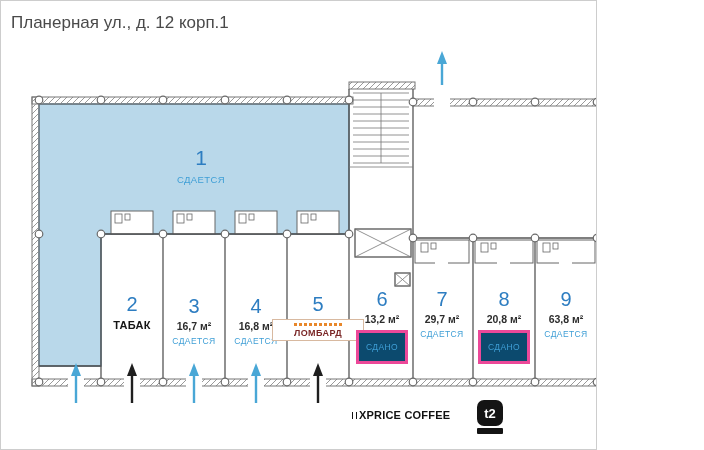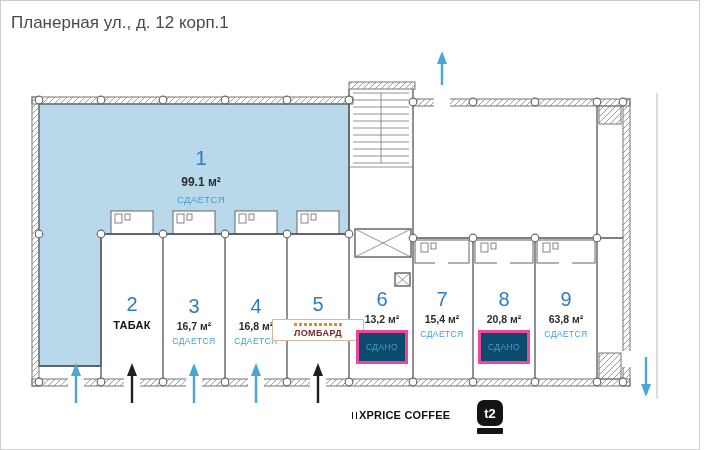--- a/index.html
+++ b/index.html
@@ -1,17 +1,17 @@
 <!DOCTYPE html>
 <html style="--accent: #2d7dc1; --status-blue: #3f9fd6; --unit-free-fill: #b9d8ea; --arrow-cyan: #49a7d6; --lombard-red: #7a2727; --lombard-accent: #e8872a;"><head>
 <meta charset="utf-8">
 <style>
   html,body { margin:0; padding:0; background:#fff; }
   .stage {
-    position:relative; width:700px; height:450px; background:#fff;
+    position:relative; width:597px; height:450px; background:#fff;
     border:1px solid #cdcdcd; box-sizing:border-box; overflow:hidden;
     font-family:"Liberation Sans", sans-serif;
   }
   
   .header-title { position:absolute; left:10px; top:12px; font-size:17px; color:#4a4a4a; }
   .floor-badge {
     position:absolute; right:12px; top:8px; padding:6px 15px; background:#fff;
     border:1px solid #a5cdf0; border-radius:3px; color:#2e90e0; font-size:15px; cursor:pointer;
   }
   
@@ -211,21 +211,20 @@
         <line class="arrow-shaft" x1="645" y1="356" x2="645" y2="384"></line>
         <polygon class="arrow-head" points="640,383 650,383 645,396"></polygon>
       </g>
     </g>
 
     <path class="thin-light" d="M656,92 V398"></path>
   </svg>
 
   <div class="unit u1" style="left:200px; top:146px;">
     <div class="num">1</div>
-    <div class="area">99.1 м²</div>
     <div class="status">СДАЕТСЯ</div>
   </div>
 
   <div class="unit" style="left:131px; top:293px;">
     <div class="num">2</div>
     <div class="tenant">ТАБАК</div>
   </div>
 
   <div class="unit" style="left:193px; top:295px;">
     <div class="num">3</div>
@@ -248,21 +247,21 @@
   </div>
 
   <div class="unit" style="left:381px; top:288px;">
     <div class="num">6</div>
     <div class="area">13,2 м²</div>
     <div class="status boxed">СДАНО</div>
   </div>
 
   <div class="unit" style="left:441px; top:288px;">
     <div class="num">7</div>
-    <div class="area">15,4 м²</div>
+    <div class="area">29,7 м²</div>
     <div class="status">СДАЕТСЯ</div>
   </div>
 
   <div class="unit" style="left:503px; top:288px;">
     <div class="num">8</div>
     <div class="area">20,8 м²</div>
     <div class="status boxed">СДАНО</div>
   </div>
 
   <div class="unit" style="left:565px; top:288px;">

